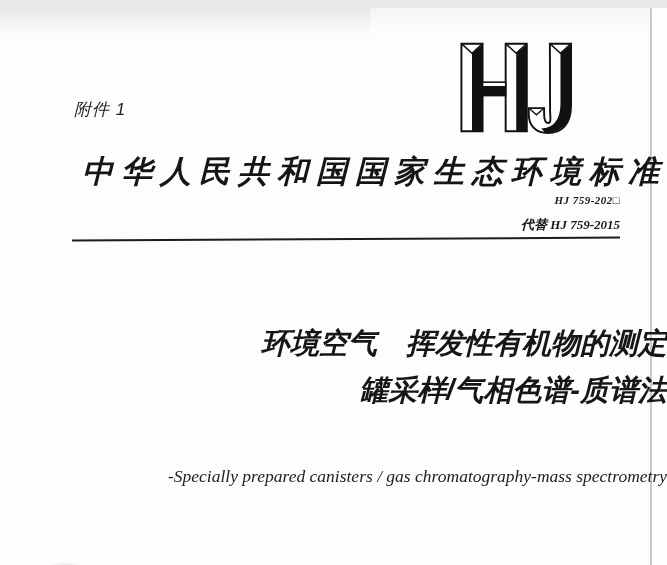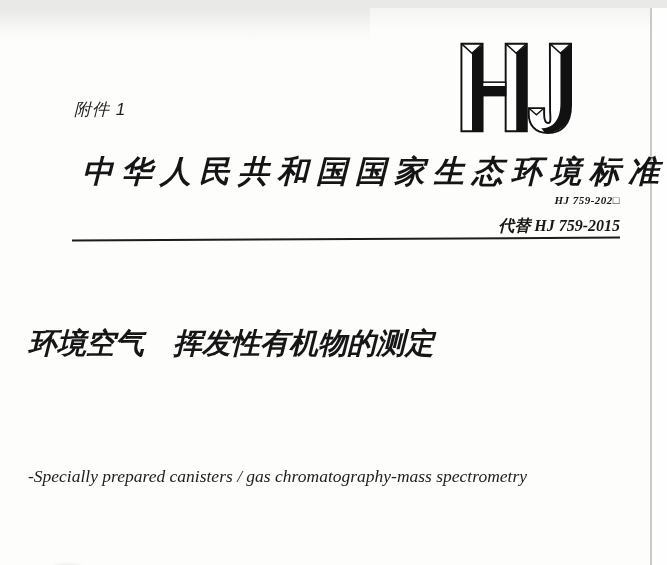--- a/index.html
+++ b/index.html
@@ -101,39 +101,39 @@
     font-size: 11px;
     letter-spacing: 0.5px;
     color: #171717;
   }
   .replaces {
     position: absolute;
     right: 47px;
     top: 208px;
     font-family: "Liberation Serif", serif;
     font-weight: 600;
-    font-size: 16px;
+    font-size: 13px;
     color: #171717;
   }
 
   .rule {
     position: absolute;
     left: 72px;
     top: 230px;
     width: 548px;
     height: 2px;
     background: #1c1c1c;
     transform: rotate(-0.3deg);
   }
 
   .centered {
     position: absolute;
     left: 28px;
     right: 0;
-    text-align: left;
+    text-align: right;
     white-space: nowrap;
   }
   .title-cn {
     font-family: "Liberation Sans", sans-serif;
     font-weight: 700;
     font-size: 29px;
     color: #161616;
   }
   .title-cn-1 { top: 316px; }
   .title-cn-2 { top: 363px; }
@@ -190,18 +190,19 @@
   <h1 class="heading">中华人民共和国国家生态环境标准</h1>
 
   <div class="std-no">HJ 759-202□</div>
 
   <div class="replaces">代替 HJ 759-2015</div>
 
   <div class="rule"></div>
 
   <div class="centered title-cn title-cn-1">环境空气　挥发性有机物的测定</div>
 
+  <div class="centered title-cn title-cn-2">罐采样/气相色谱-质谱法</div>
 
 
   <div class="centered title-en title-en-2">-Specially prepared canisters / gas chromatography-mass spectrometry</div>
 
 
 </div>
 
 </body></html>

